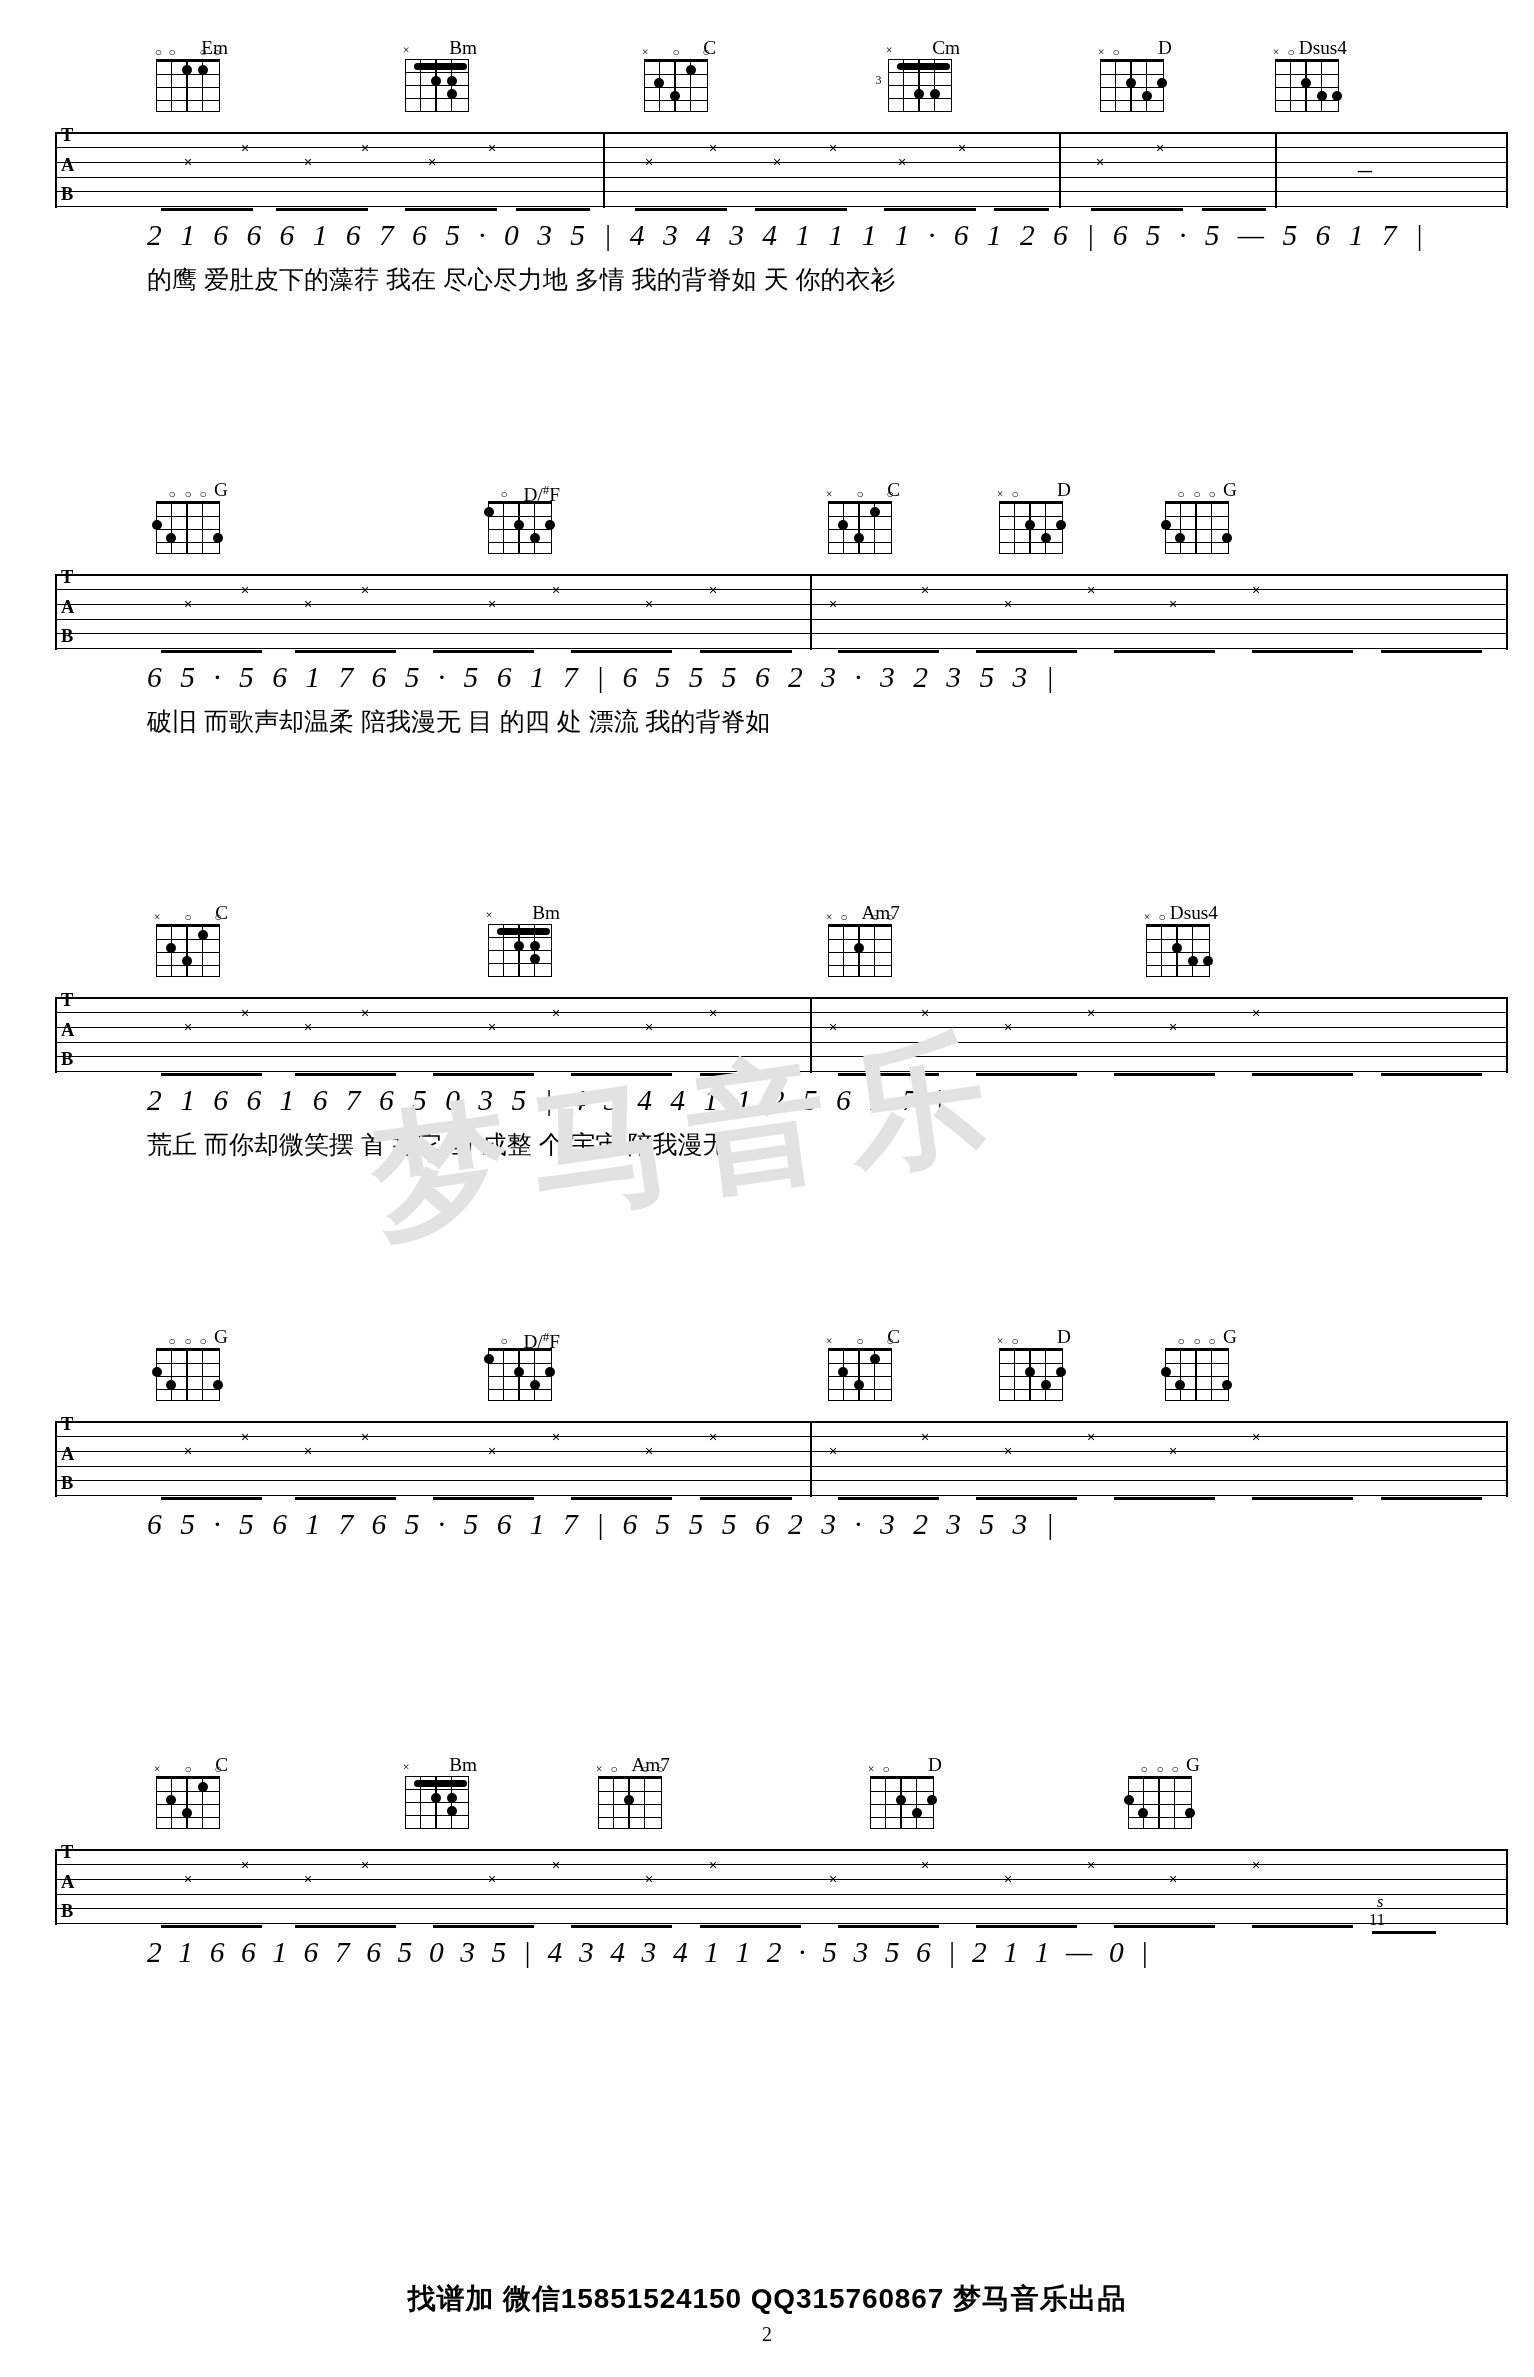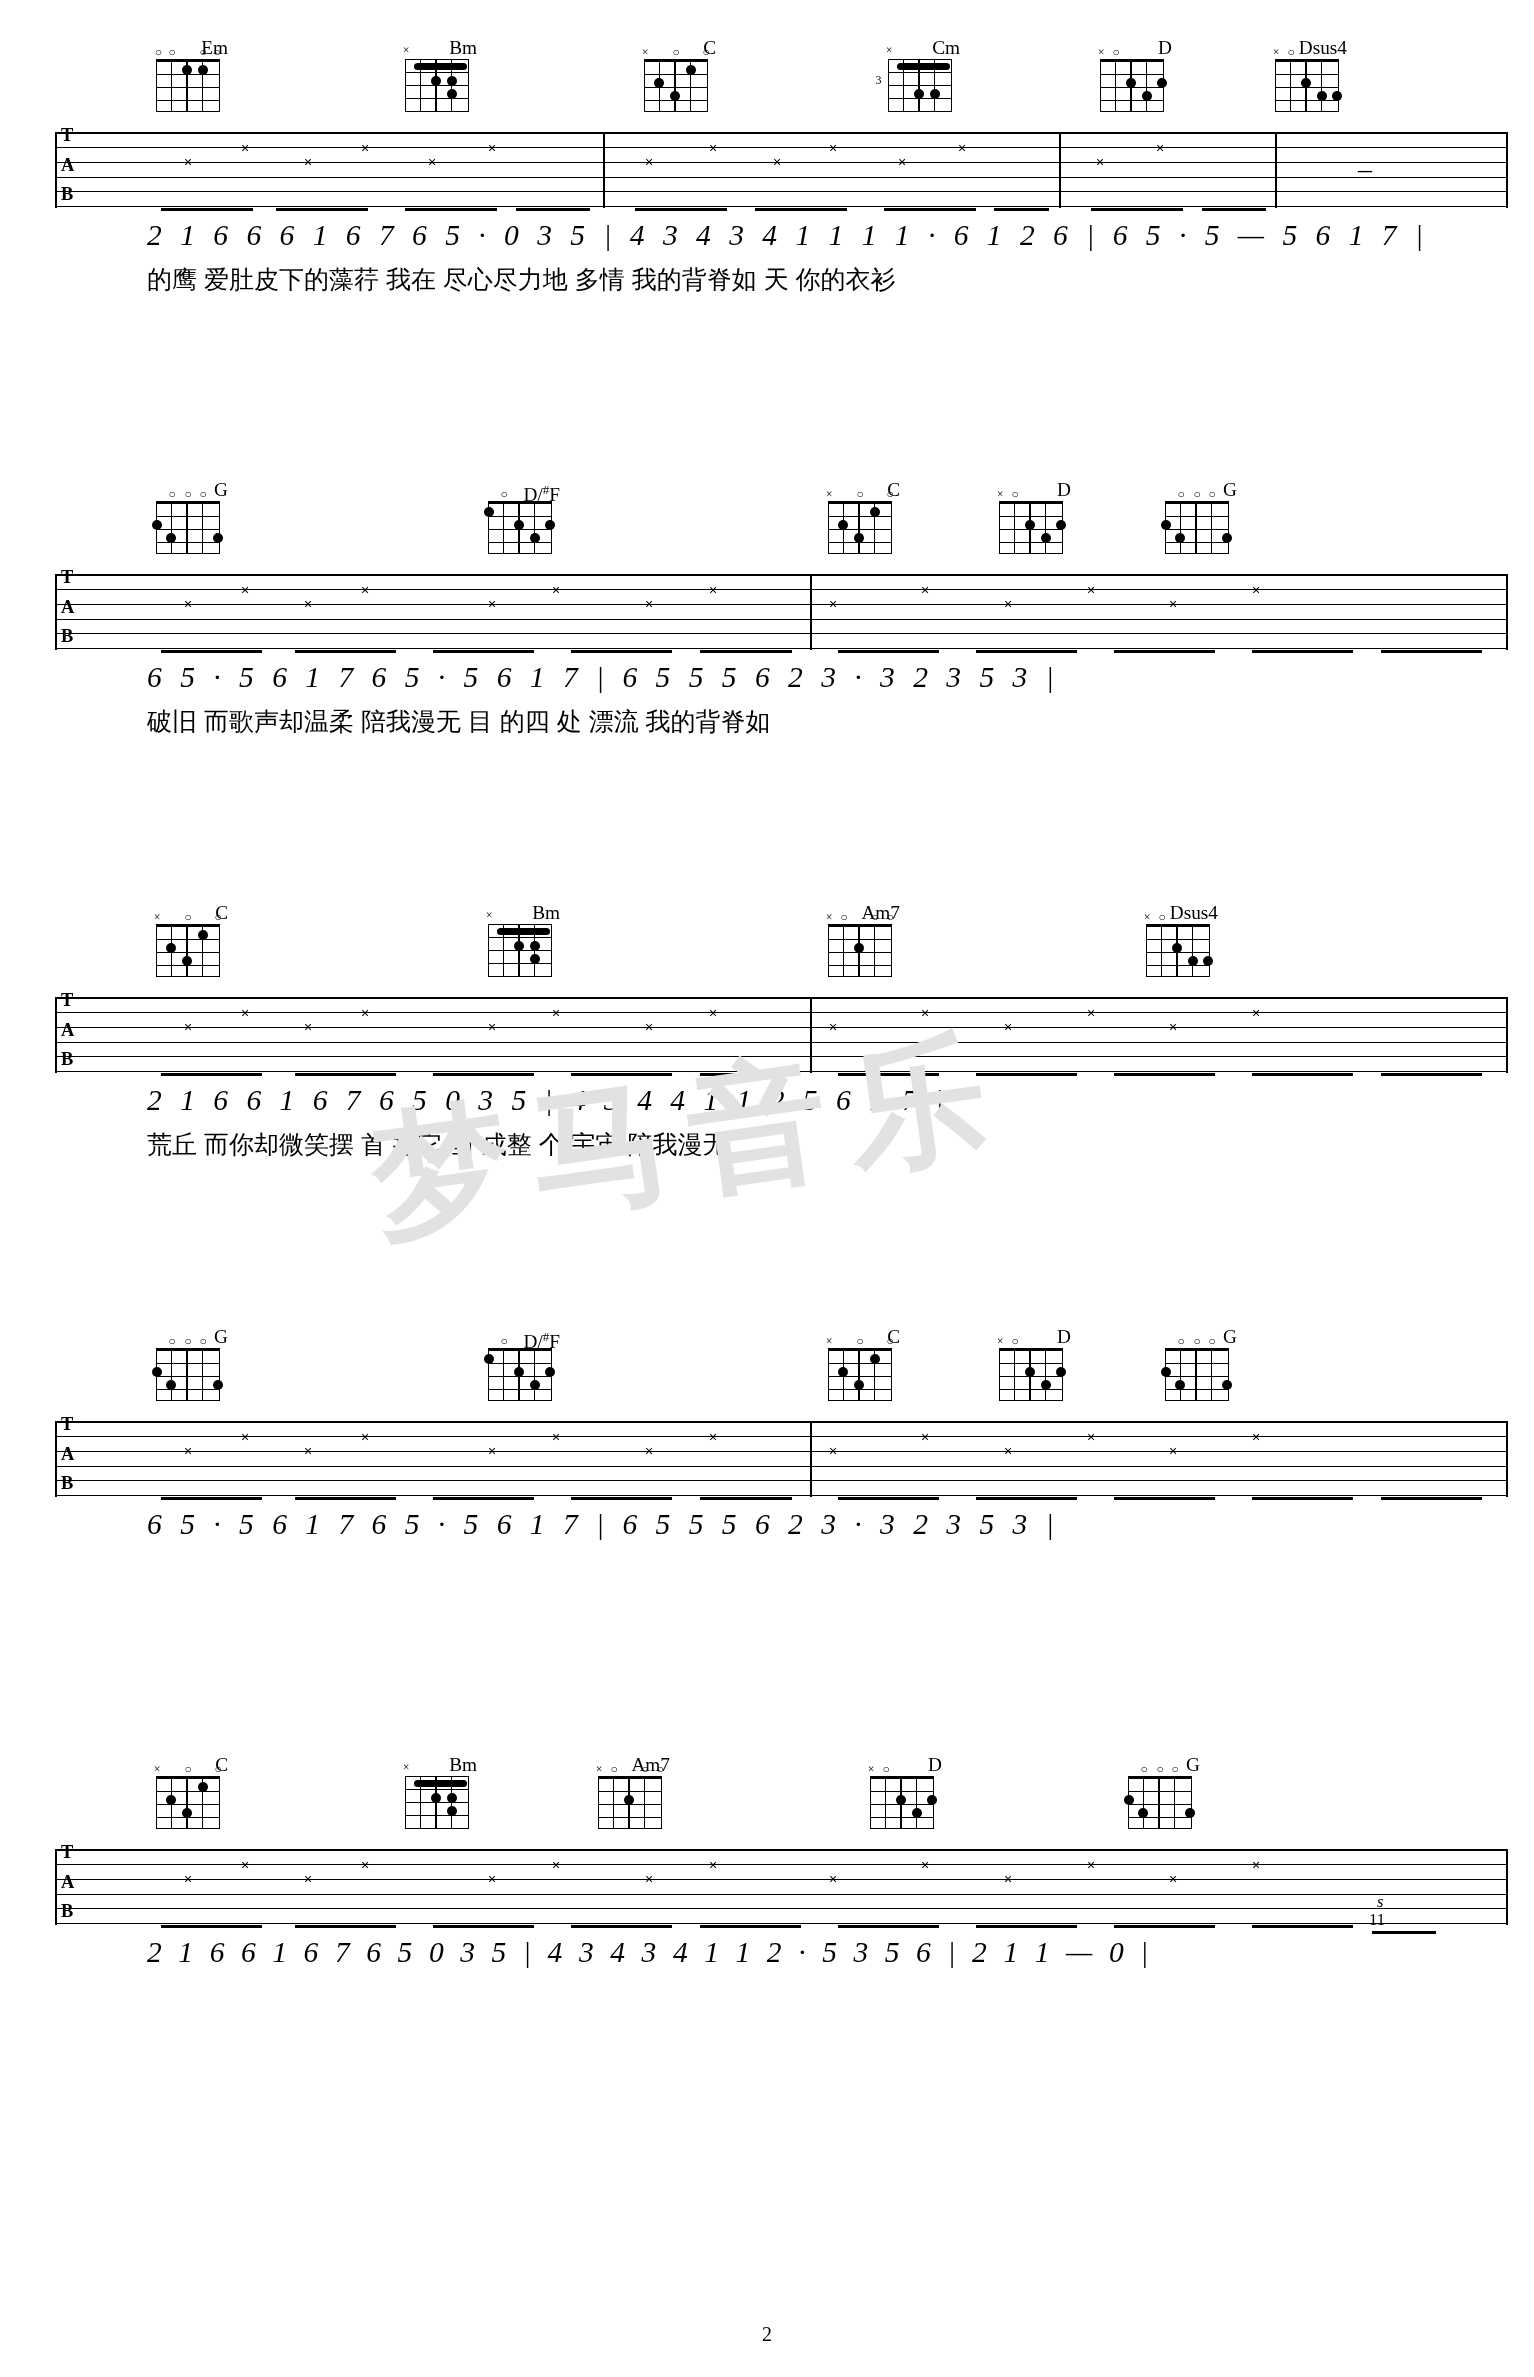--- a/index.html
+++ b/index.html
@@ -719,17 +719,18 @@
       <div style="position:absolute;left:1369px;top:66px;font-size:16.6px;">11</div>
       <div class="beam" style="left:1372px;top:87px;width:64px"></div>
     </div>
 
     <div class="notation">
       <div class="nums" style="left:147px;right:74px;font-size:29.5px;letter-spacing:4.6px;white-space:nowrap;">2 1 6 6 1 6 7 6 5  0 3 5 | 4 3 4 3 4 1 1 2 · 5 3 5 6 | 2 1 1   —   0  |</div>
     </div>
   </div>
 
   <div class="footer">
+    <div class="line">找谱加 微信15851524150  QQ315760867  梦马音乐出品</div>
     <div class="pg">2</div>
   </div>
 
 </div>
 
 
 </body></html>

